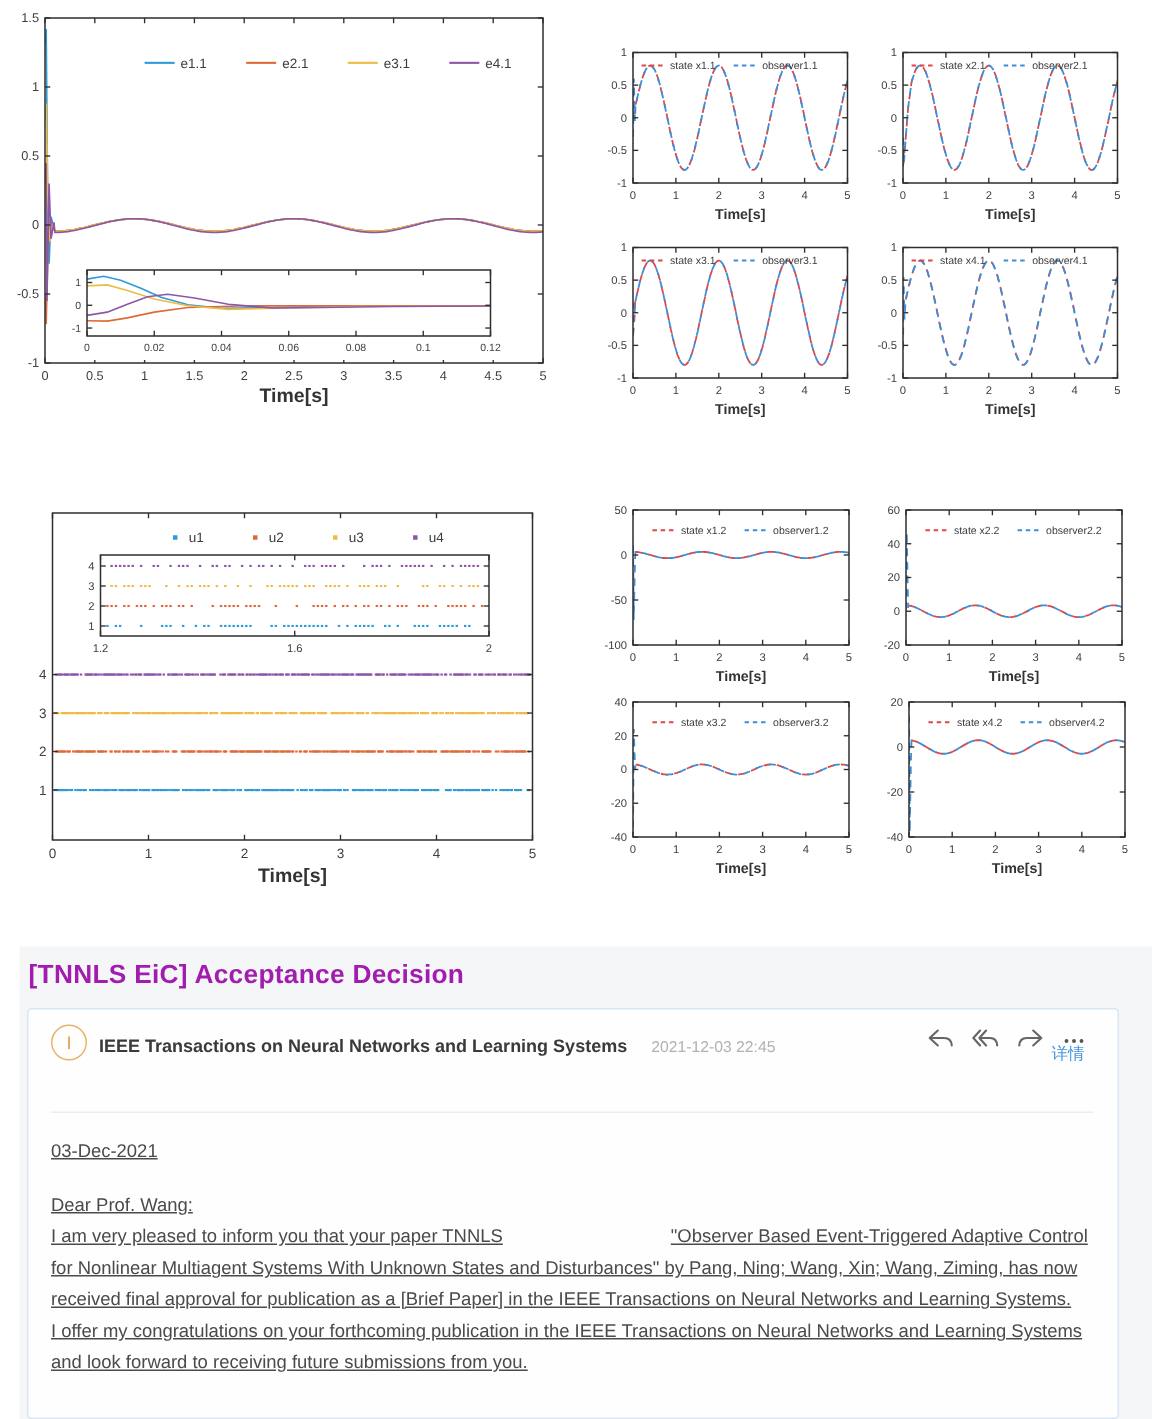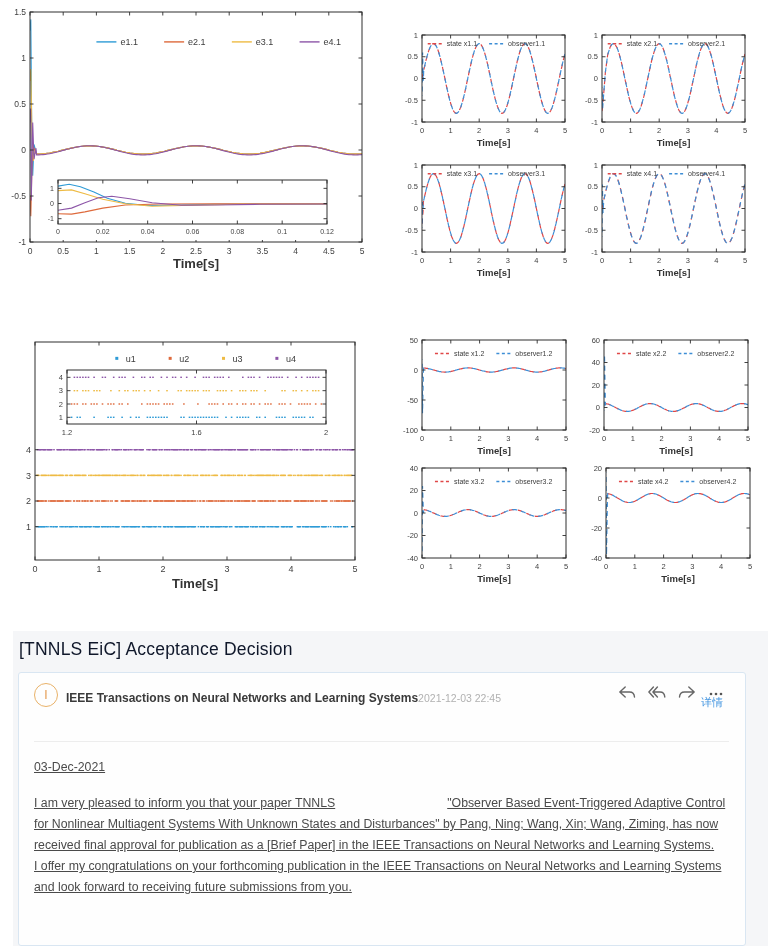--- a/index.html
+++ b/index.html
@@ -1,25 +1,25 @@
 <!DOCTYPE html>
 <html><head>
 <meta charset="utf-8">
 <style>
   html,body{margin:0;padding:0;background:#ffffff;font-family:"Liberation Sans",sans-serif;}
   .page{position:relative;width:768px;height:946px;overflow:hidden;background:#fff;}
   .figures{position:absolute;left:0;top:0;width:768px;height:626px;}
   .fig{position:absolute;}
   .email-bg{position:absolute;left:13px;top:631px;width:755px;height:315px;background:#f5f6f8;}
-  .email-title{position:absolute;left:6px;top:8px;font-size:17.5px;font-weight:400;color:#0f172a;letter-spacing:0.2px;}
+  .email-title{position:absolute;left:6px;top:8px;font-size:17.5px;font-weight:700;color:#a21caf;letter-spacing:0.2px;}
   .card{position:absolute;left:5px;top:41px;width:726px;height:272px;background:#fefefe;border:1px solid #d9e6f2;border-radius:3px;}
   .avatar{position:absolute;left:15px;top:10px;width:24px;height:24px;border:1.4px solid #e9b269;border-radius:50%;color:#e59a4f;font-size:12px;display:flex;align-items:center;justify-content:center;box-sizing:border-box;}
   .hdr-line{position:absolute;left:47px;top:15px;white-space:nowrap;}
   .sender{font-size:12px;font-weight:700;color:#3a3a3a;}
-  .date{font-weight:400;color:#b1b1b1;font-size:10.5px;margin-left:0;}
+  .date{font-weight:400;color:#b1b1b1;font-size:10.5px;margin-left:16px;}
   .icons{position:absolute;right:21px;top:13px;display:flex;gap:12px;align-items:center;}
   .icons svg{display:block;}
   .details{position:absolute;right:22px;top:22px;font-size:11px;color:#4596e0;cursor:pointer;}
   .sep{position:absolute;left:15px;right:16px;top:68px;border-top:1px solid #ededed;}
   .mailbody{position:absolute;left:15px;top:84px;width:706px;font-size:12.3px;color:#4a4a4a;line-height:21px;}
   .mailbody p{margin:0;text-decoration:underline;}
   .mailbody p.dateline{margin-bottom:15px;}
   .gap{display:inline-block;width:112px;}
 </style>
 </head>
@@ -2052,19 +2052,20 @@
             </svg>
         </span>
       </div>
 
       <div class="details">详情</div>
 
       <div class="sep"></div>
 
       <div class="mailbody">
         <p class="dateline">03-Dec-2021</p>
+        <p>Dear Prof. Wang:</p>
         <p><span>I am very pleased to inform you that your paper TNNLS</span><span class="gap"></span><span>"Observer Based Event-Triggered Adaptive Control for Nonlinear Multiagent Systems With Unknown States and Disturbances" by Pang, Ning; Wang, Xin; Wang, Ziming, has now received final approval for publication as a [Brief Paper] in the IEEE Transactions on Neural Networks and Learning Systems.</span></p>
         <p>I offer my congratulations on your forthcoming publication in the IEEE Transactions on Neural Networks and Learning Systems and look forward to receiving future submissions from you.</p>
       </div>
     </div>
   </div>
 
 </div>
 
 </body></html>

